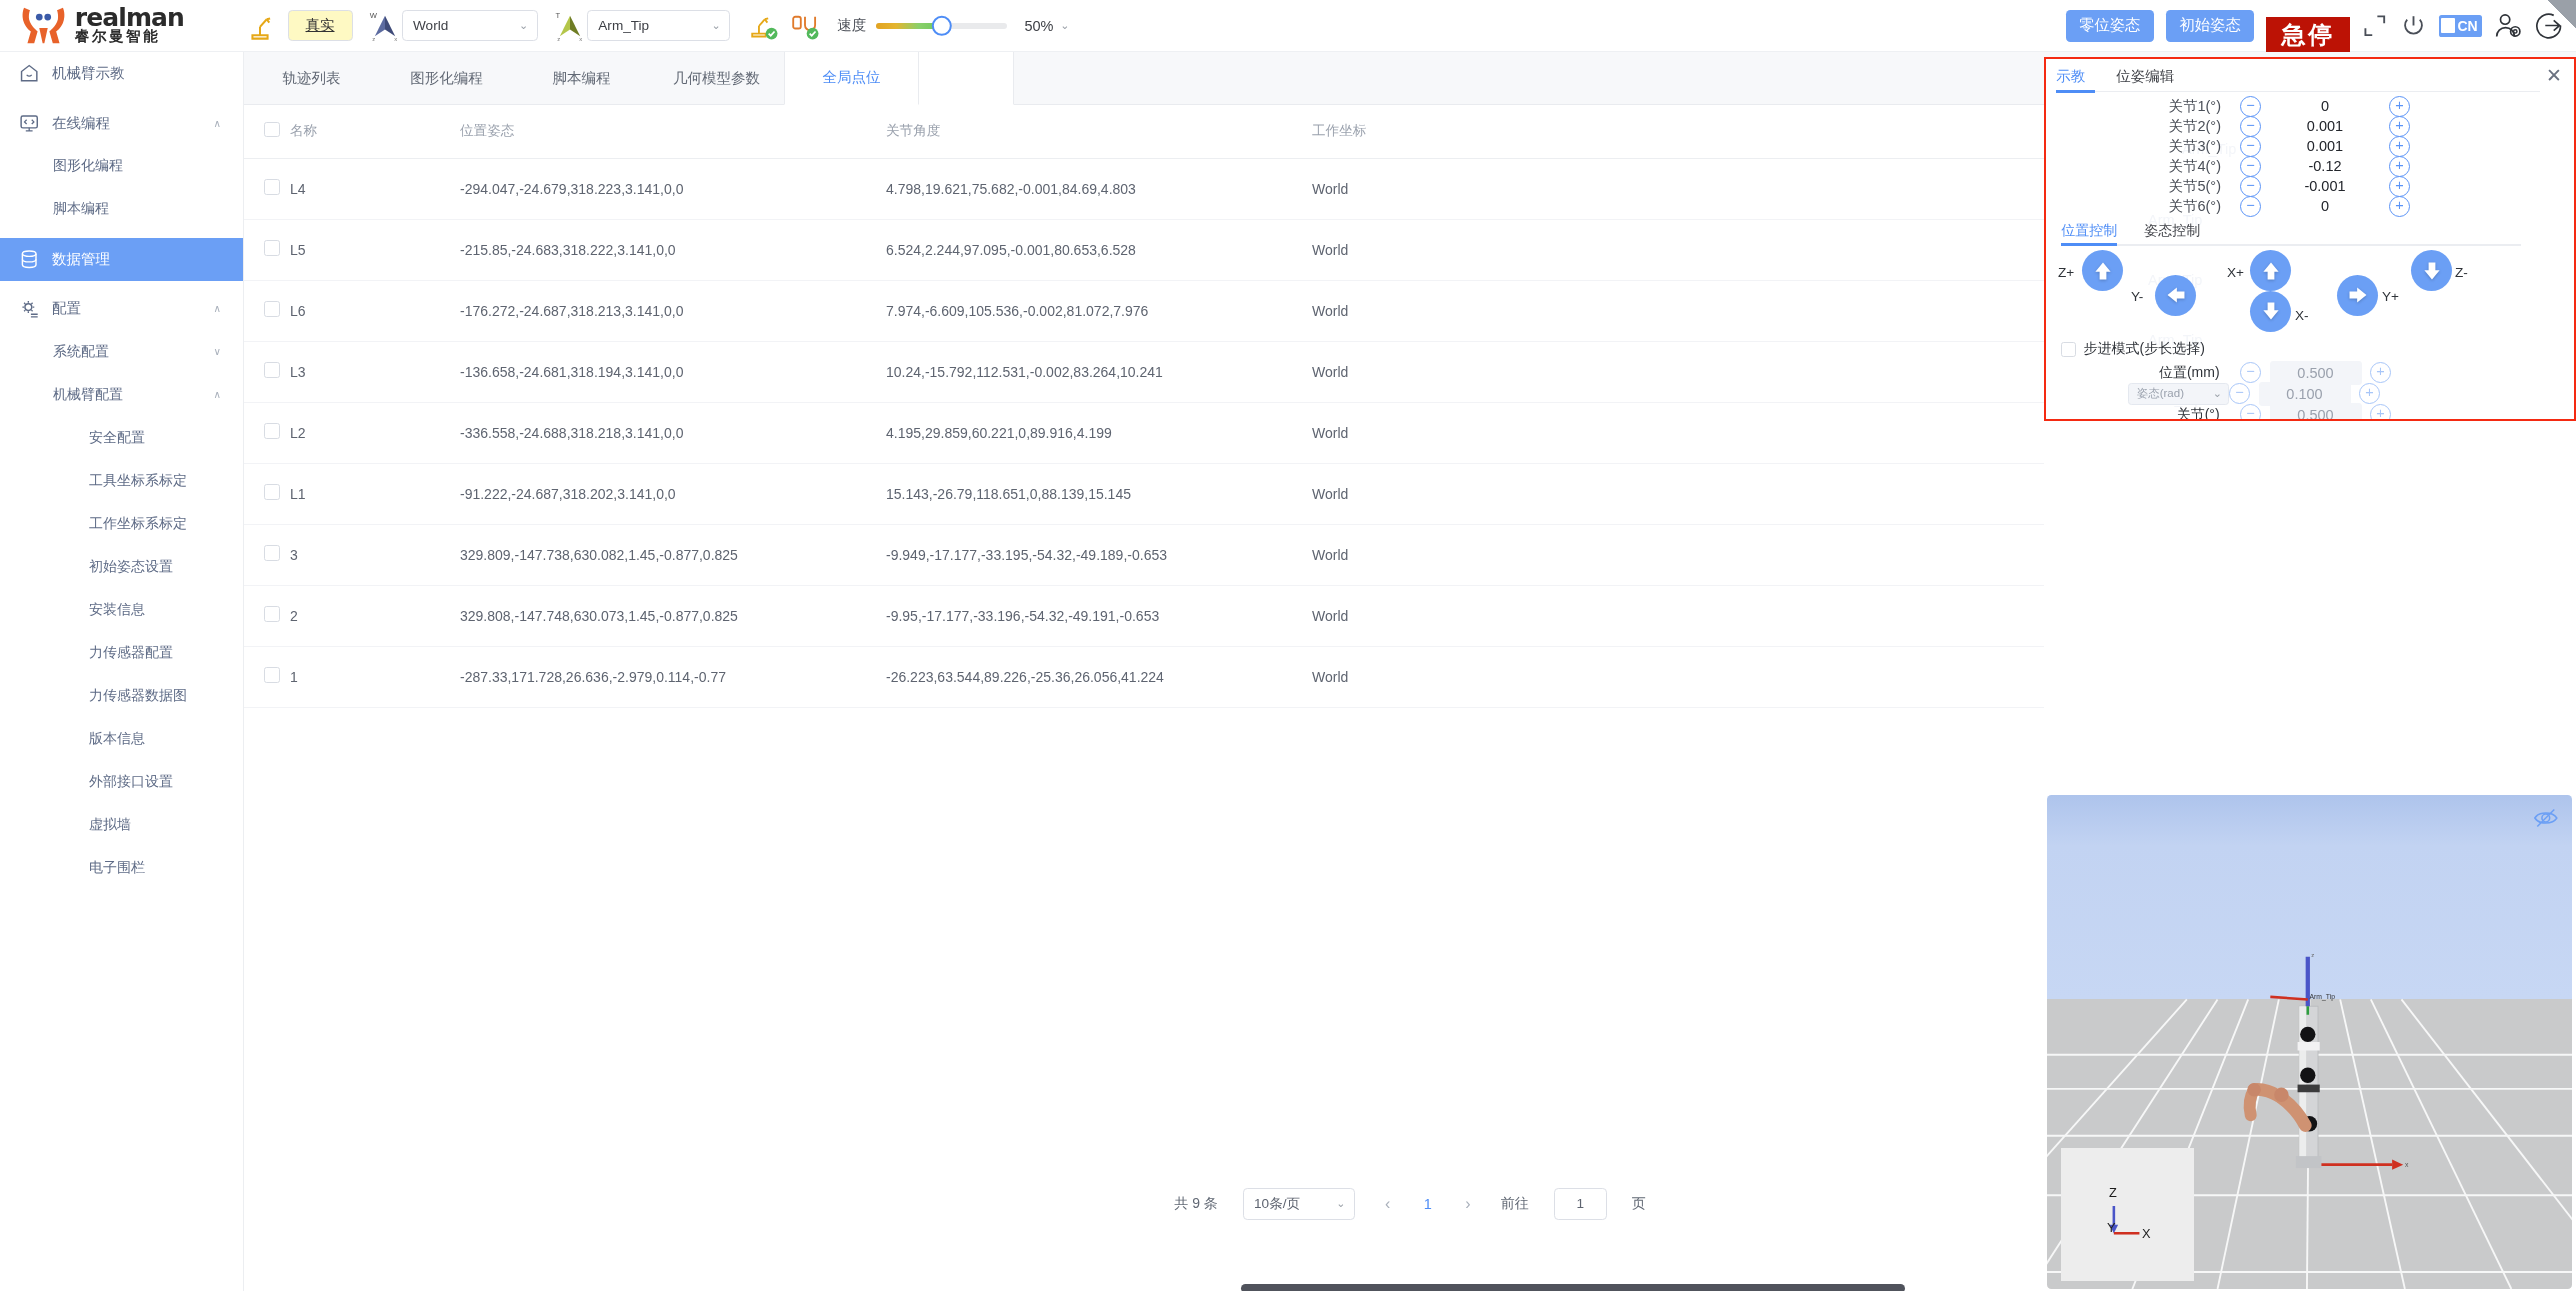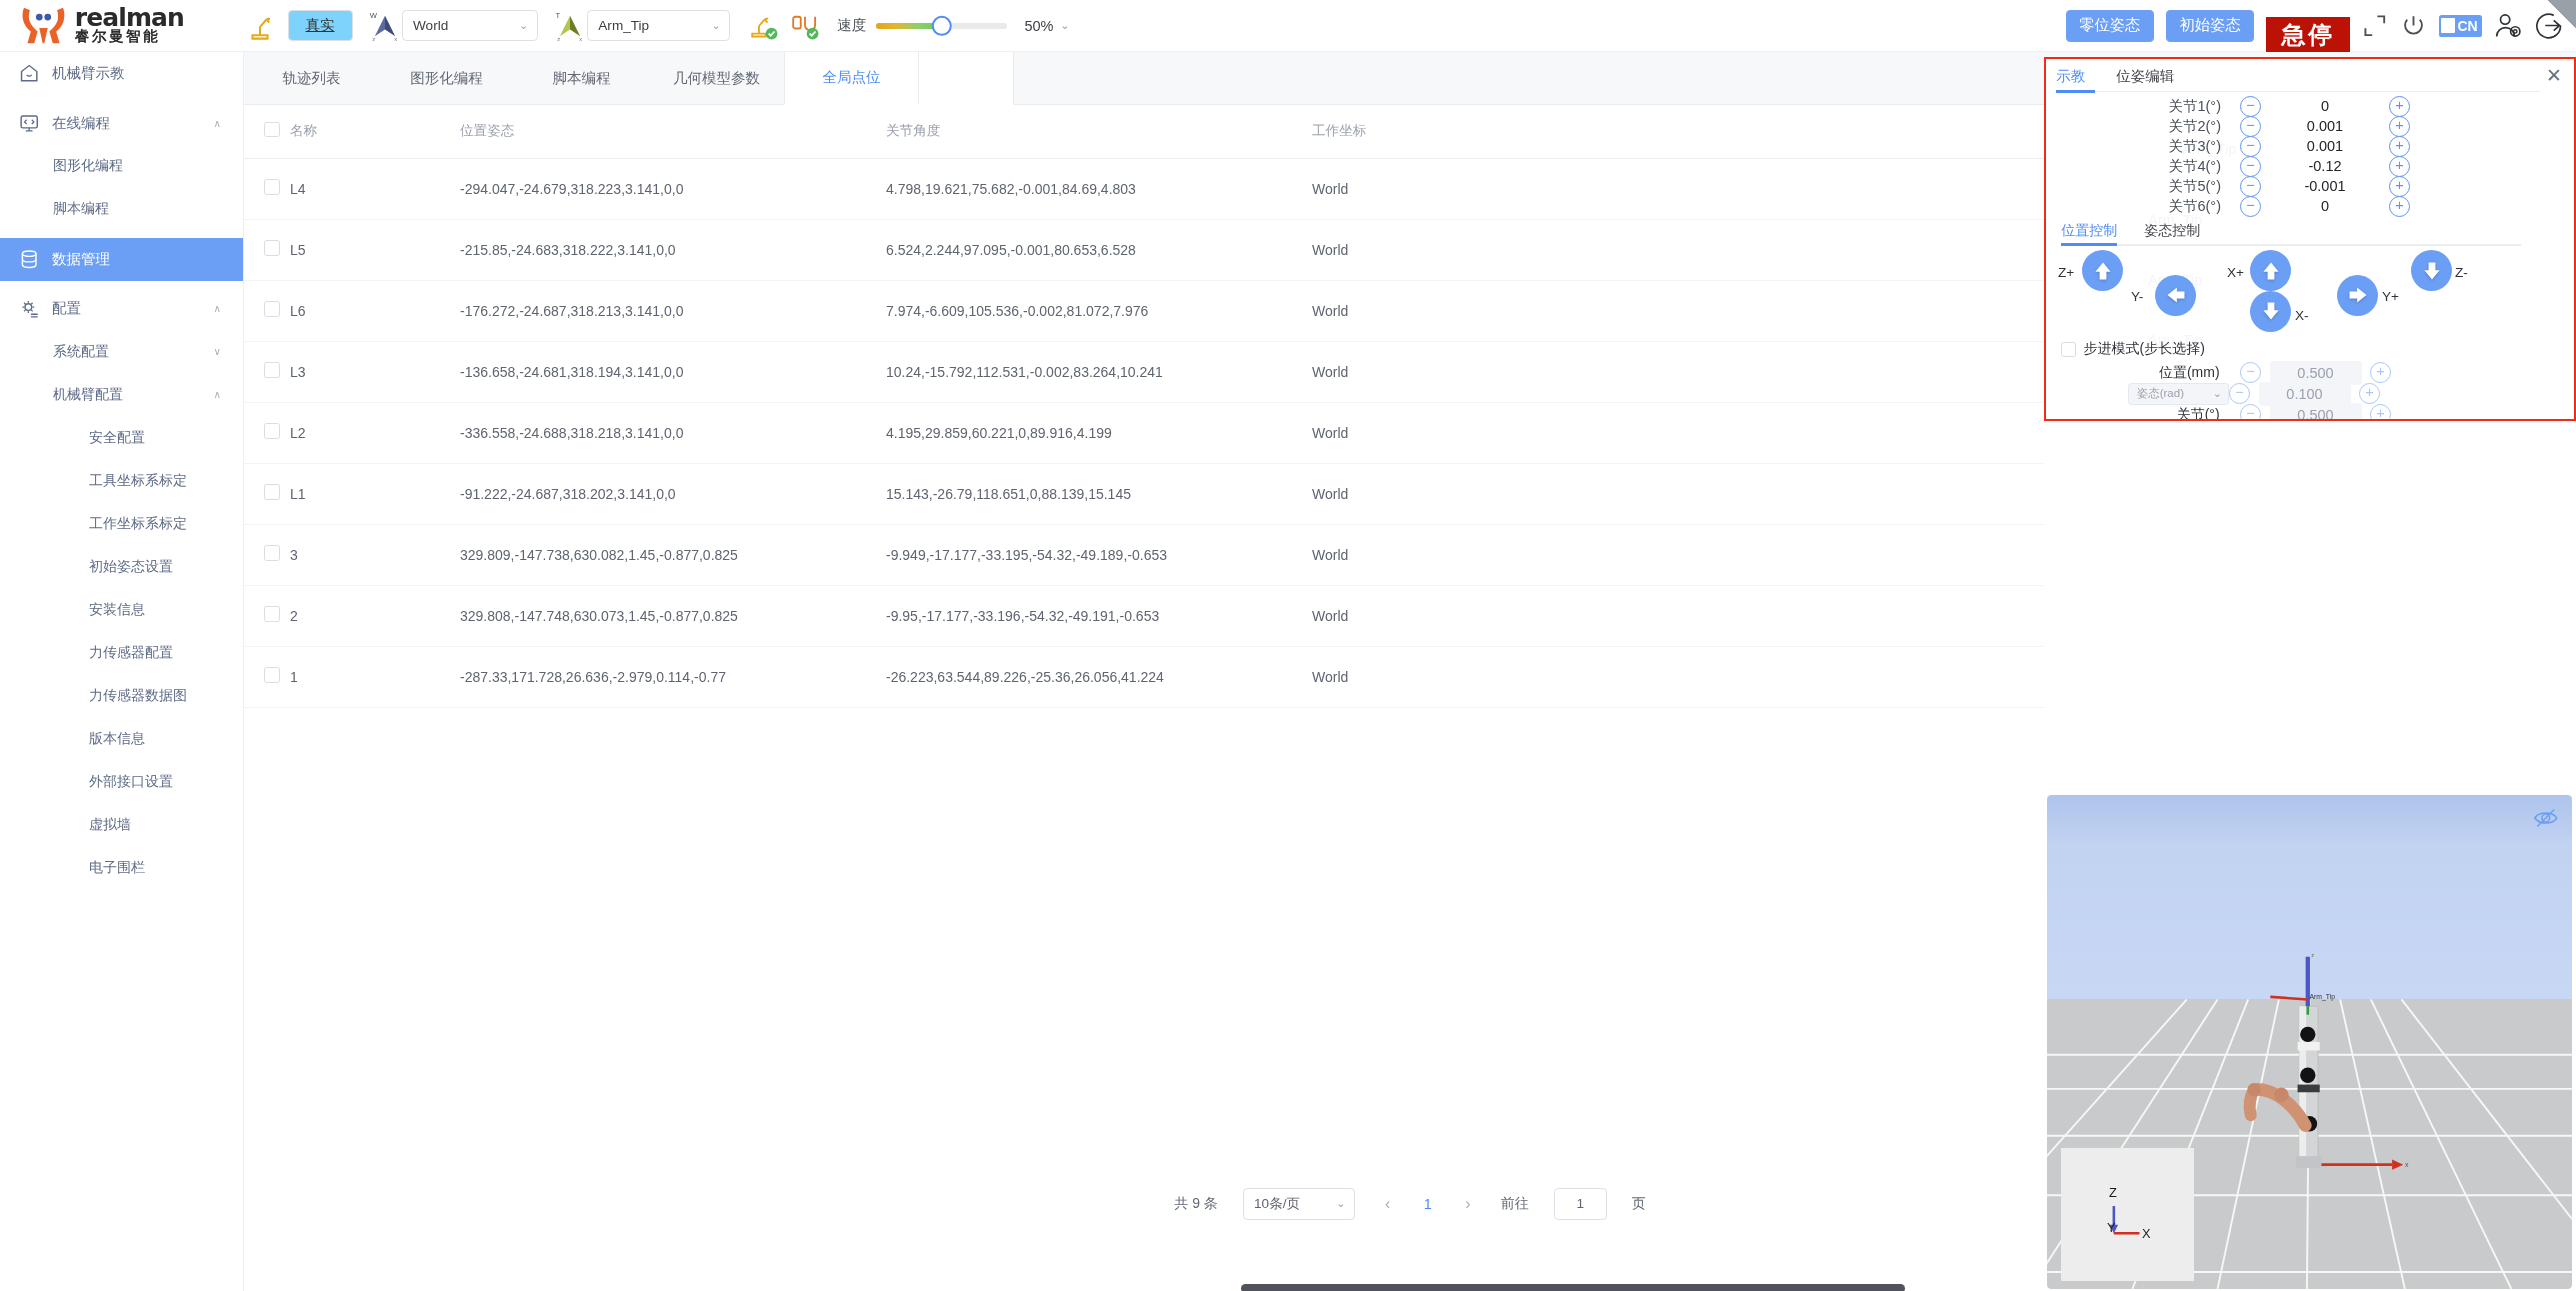--- a/index.html
+++ b/index.html
@@ -22,21 +22,21 @@
   .logo-text { margin-left: 6.8px; }
   .logo-en { font-size: 25px; font-weight: bold; color: #2b2b2b; letter-spacing: -0.9px; line-height: 0.95; font-family: "DejaVu Sans", sans-serif; }
   .logo-cn { font-size: 14.5px; font-weight: bold; color: #2b2b2b; letter-spacing: 2.6px; line-height: 1.1; }
   .icon-btn { display: inline-flex; align-items: center; justify-content: center; }
   .tb-select {
     height: 31px; min-width: 109px; border: 0.9px solid #dcdfe6; border-radius: 4.3px;
     display: flex; align-items: center; justify-content: space-between;
     padding: 0 8.5px 0 10.2px; font-size: 13.6px; color: #3d3f45; background: #fff;
   }
   .tb-btn-plain {
-    height: 31px; border: 0.9px solid #dcdfe6; border-radius: 4.3px; background: #7dd3fc;
+    height: 31px; border: 0.9px solid #dcdfe6; border-radius: 4.3px; background: #fef9c3;
     display: flex; align-items: center; justify-content: center;
     padding: 2px 17px; font-size: 14.5px; color: #333; text-decoration: underline;
   }
   .chev { color: #9aa0a8; font-size: 11px; margin-left: 8.5px; }
   .speed-label { font-size: 14.5px; color: #4c5058; margin: 0 10.2px 0 15.3px; }
   .slider-track {
     position: relative; width: 131px; height: 6px; border-radius: 3.4px; background: #e9eaec;
   }
   .slider-fill {
     position: absolute; left: 0; top: 0; height: 6px; width: 50%; border-radius: 3.4px;

